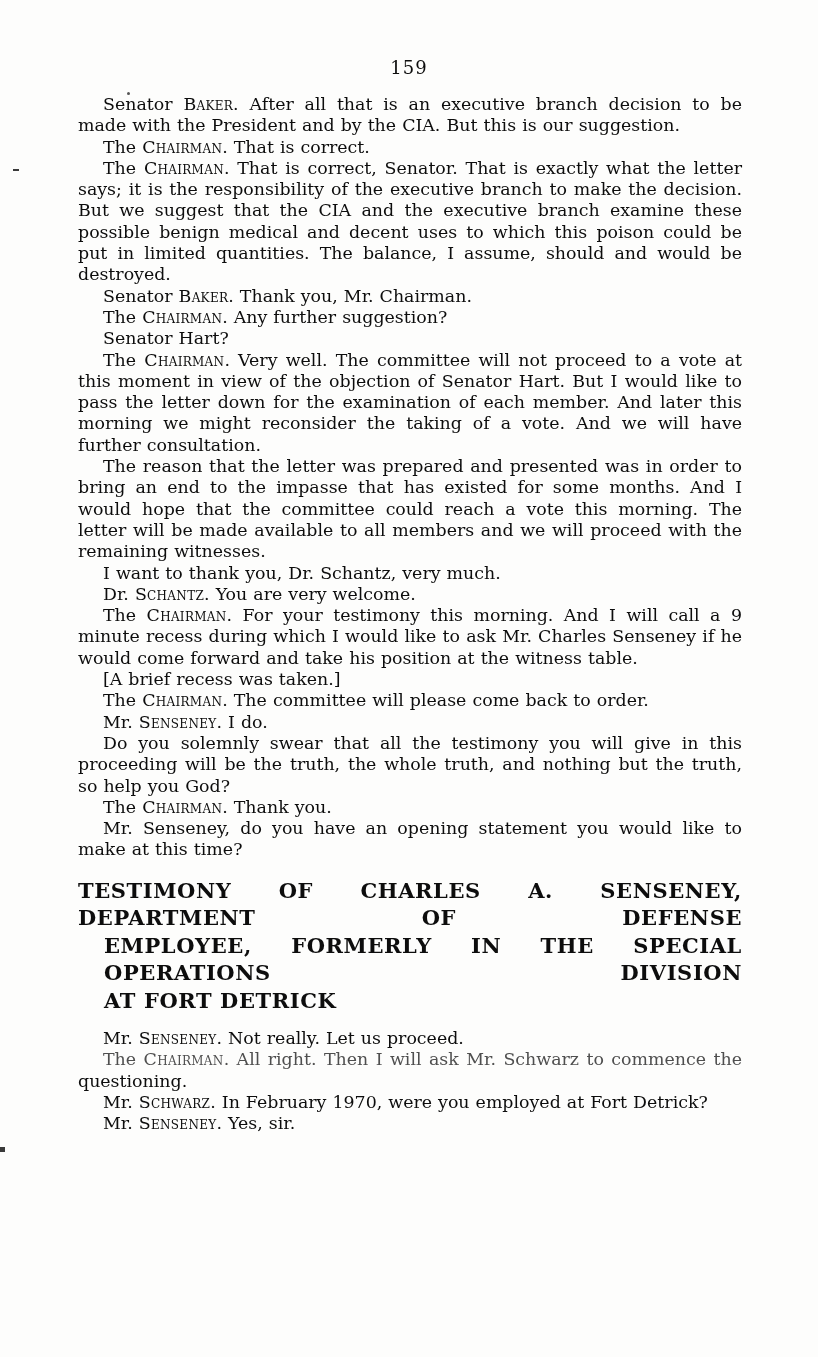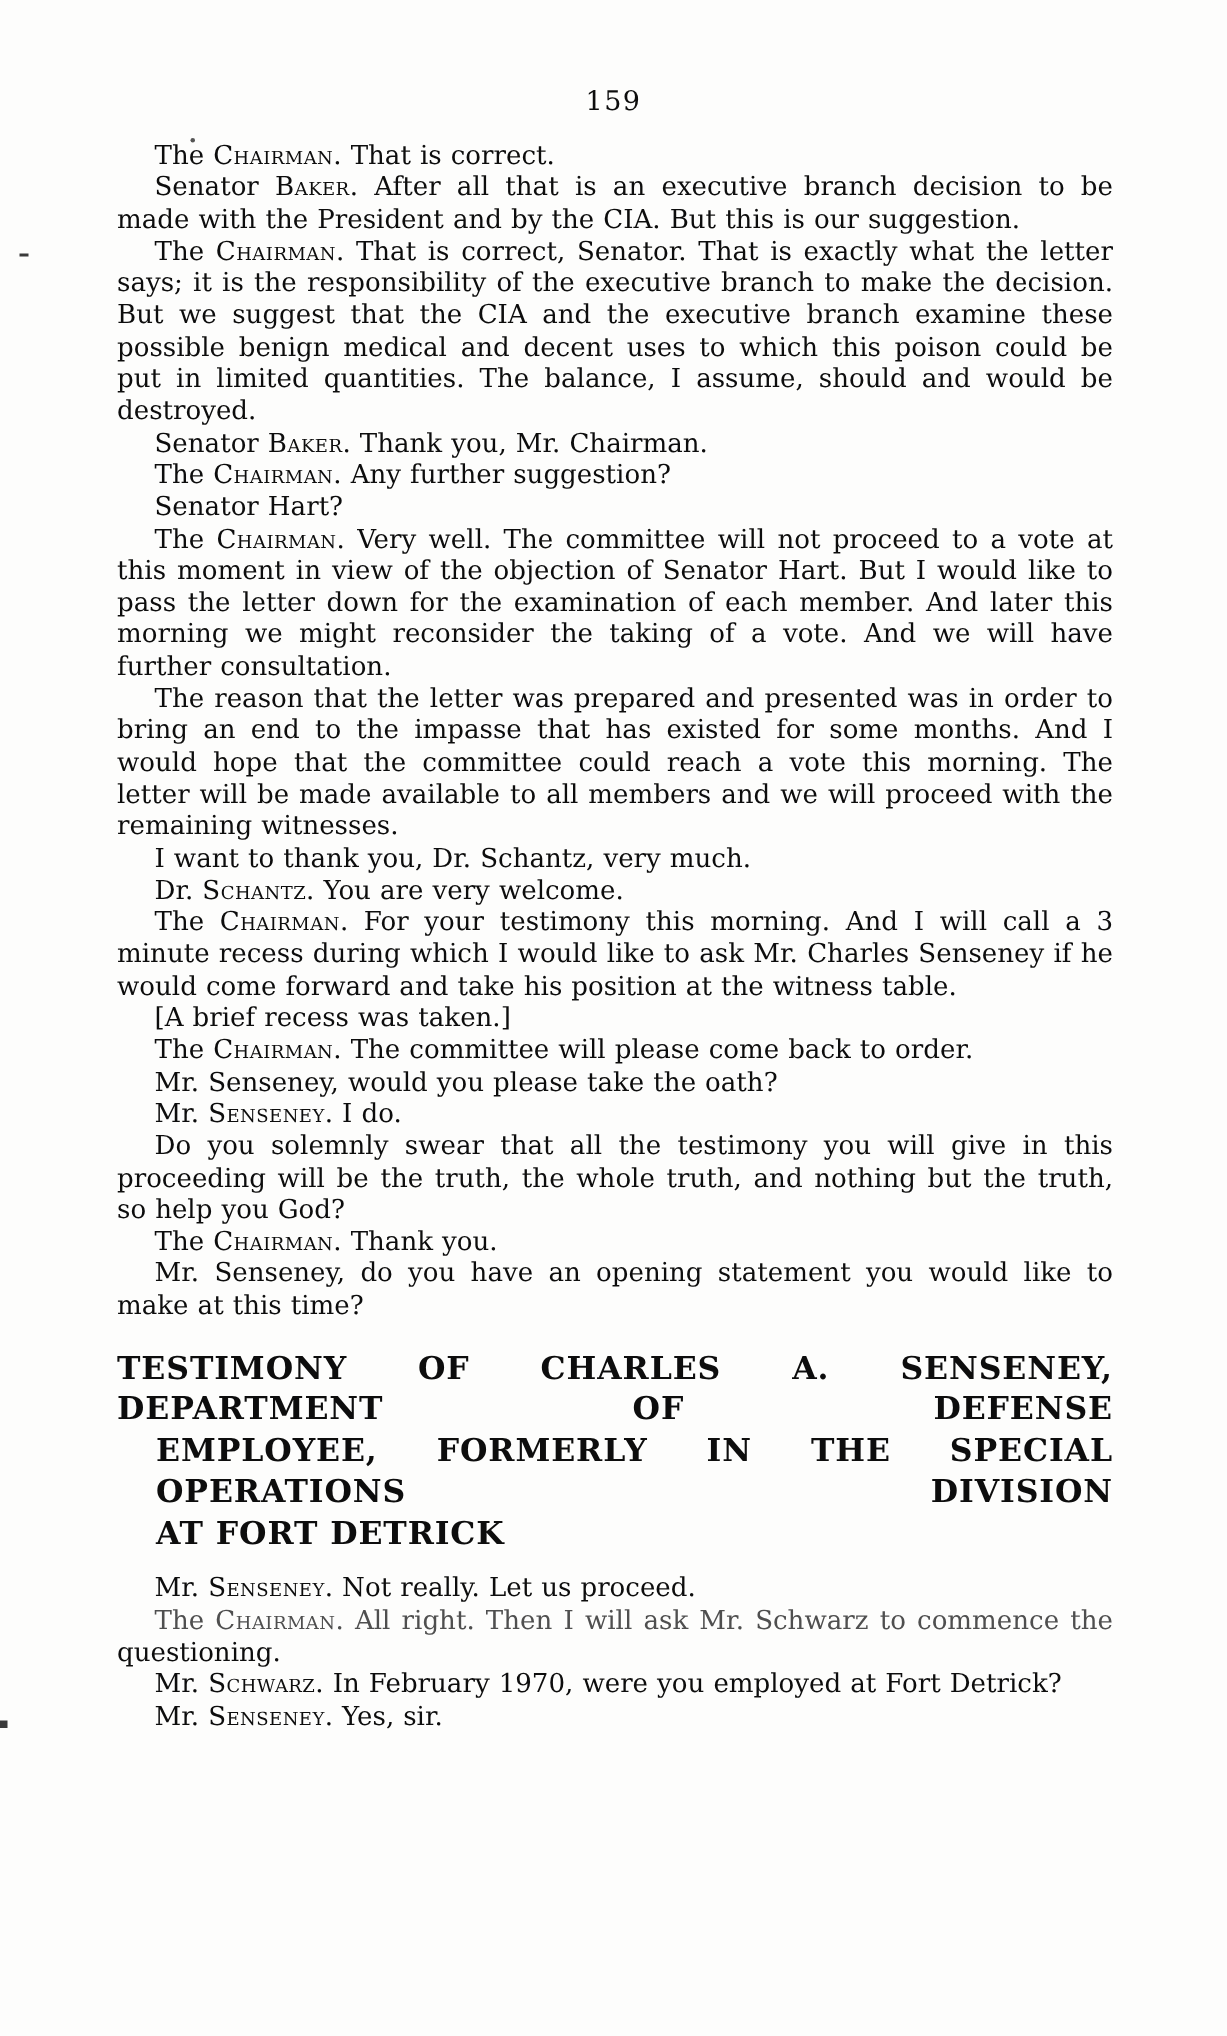--- a/index.html
+++ b/index.html
@@ -71,34 +71,33 @@
 </head>
 <body>
 
 <div class="page">
 
   <div class="pageno">159</div>
 
   <div class="content">
 
     <div id="dialogue1">
+        <p class="para"><span>Senator </span><span class="sc">Baker</span><span>. After all that is an executive branch decision to be made with the President and by the CIA. But this is our suggestion.</span></p>
         <p class="para"><span>The </span><span class="sc">Chairman</span><span>. That is correct.</span></p>
-        <p class="para"><span>Senator </span><span class="sc">Baker</span><span>. After all that is an executive branch decision to be made with the President and by the CIA. But this is our suggestion.</span></p>
         <p class="para"><span>The </span><span class="sc">Chairman</span><span>. That is correct, Senator. That is exactly what the letter says; it is the responsibility of the executive branch to make the decision. But we suggest that the CIA and the executive branch examine these possible benign medical and decent uses to which this poison could be put in limited quantities. The balance, I assume, should and would be destroyed.</span></p>
         <p class="para"><span>Senator </span><span class="sc">Baker</span><span>. Thank you, Mr. Chairman.</span></p>
         <p class="para"><span>The </span><span class="sc">Chairman</span><span>. Any further suggestion?</span></p>
         <p class="para"><span>Senator Hart?</span></p>
         <p class="para"><span>The </span><span class="sc">Chairman</span><span>. Very well. The committee will not proceed to a vote at this moment in view of the objection of Senator Hart. But I would like to pass the letter down for the examination of each member. And later this morning we might reconsider the taking of a vote. And we will have further consultation.</span></p>
         <p class="para"><span>The reason that the letter was prepared and presented was in order to bring an end to the impasse that has existed for some months. And I would hope that the committee could reach a vote this morning. The letter will be made available to all members and we will proceed with the remaining witnesses.</span></p>
         <p class="para"><span>I want to thank you, Dr. Schantz, very much.</span></p>
         <p class="para"><span>Dr. </span><span class="sc">Schantz</span><span>. You are very welcome.</span></p>
-        <p class="para"><span>The </span><span class="sc">Chairman</span><span>. For your testimony this morning. And I will call a 3 minute recess during which I would like to ask Mr. Charles Senseney if he would come forward and take his position at the witness table.</span></p>
+        <p class="para"><span>The </span><span class="sc">Chairman</span><span>. For your testimony this morning. And I will call a 9 minute recess during which I would like to ask Mr. Charles Senseney if he would come forward and take his position at the witness table.</span></p>
         <p class="para"><span>[A brief recess was taken.]</span></p>
         <p class="para"><span>The </span><span class="sc">Chairman</span><span>. The committee will please come back to order.</span></p>
-        <p class="para"><span>Mr. Senseney, would you please take the oath?</span></p>
         <p class="para"><span>Mr. </span><span class="sc">Senseney</span><span>. I do.</span></p>
         <p class="para"><span>Do you solemnly swear that all the testimony you will give in this proceeding will be the truth, the whole truth, and nothing but the truth, so help you God?</span></p>
         <p class="para"><span>The </span><span class="sc">Chairman</span><span>. Thank you.</span></p>
         <p class="para"><span>Mr. Senseney, do you have an opening statement you would like to make at this time?</span></p>
       </div>
 
     <div class="heading">
       <div class="hl hl-just">TESTIMONY OF CHARLES A. SENSENEY, DEPARTMENT OF DEFENSE</div>
       <div class="hl hl-just hl-indent">EMPLOYEE, FORMERLY IN THE SPECIAL OPERATIONS DIVISION</div>
       <div class="hl hl-indent">AT FORT DETRICK</div>

